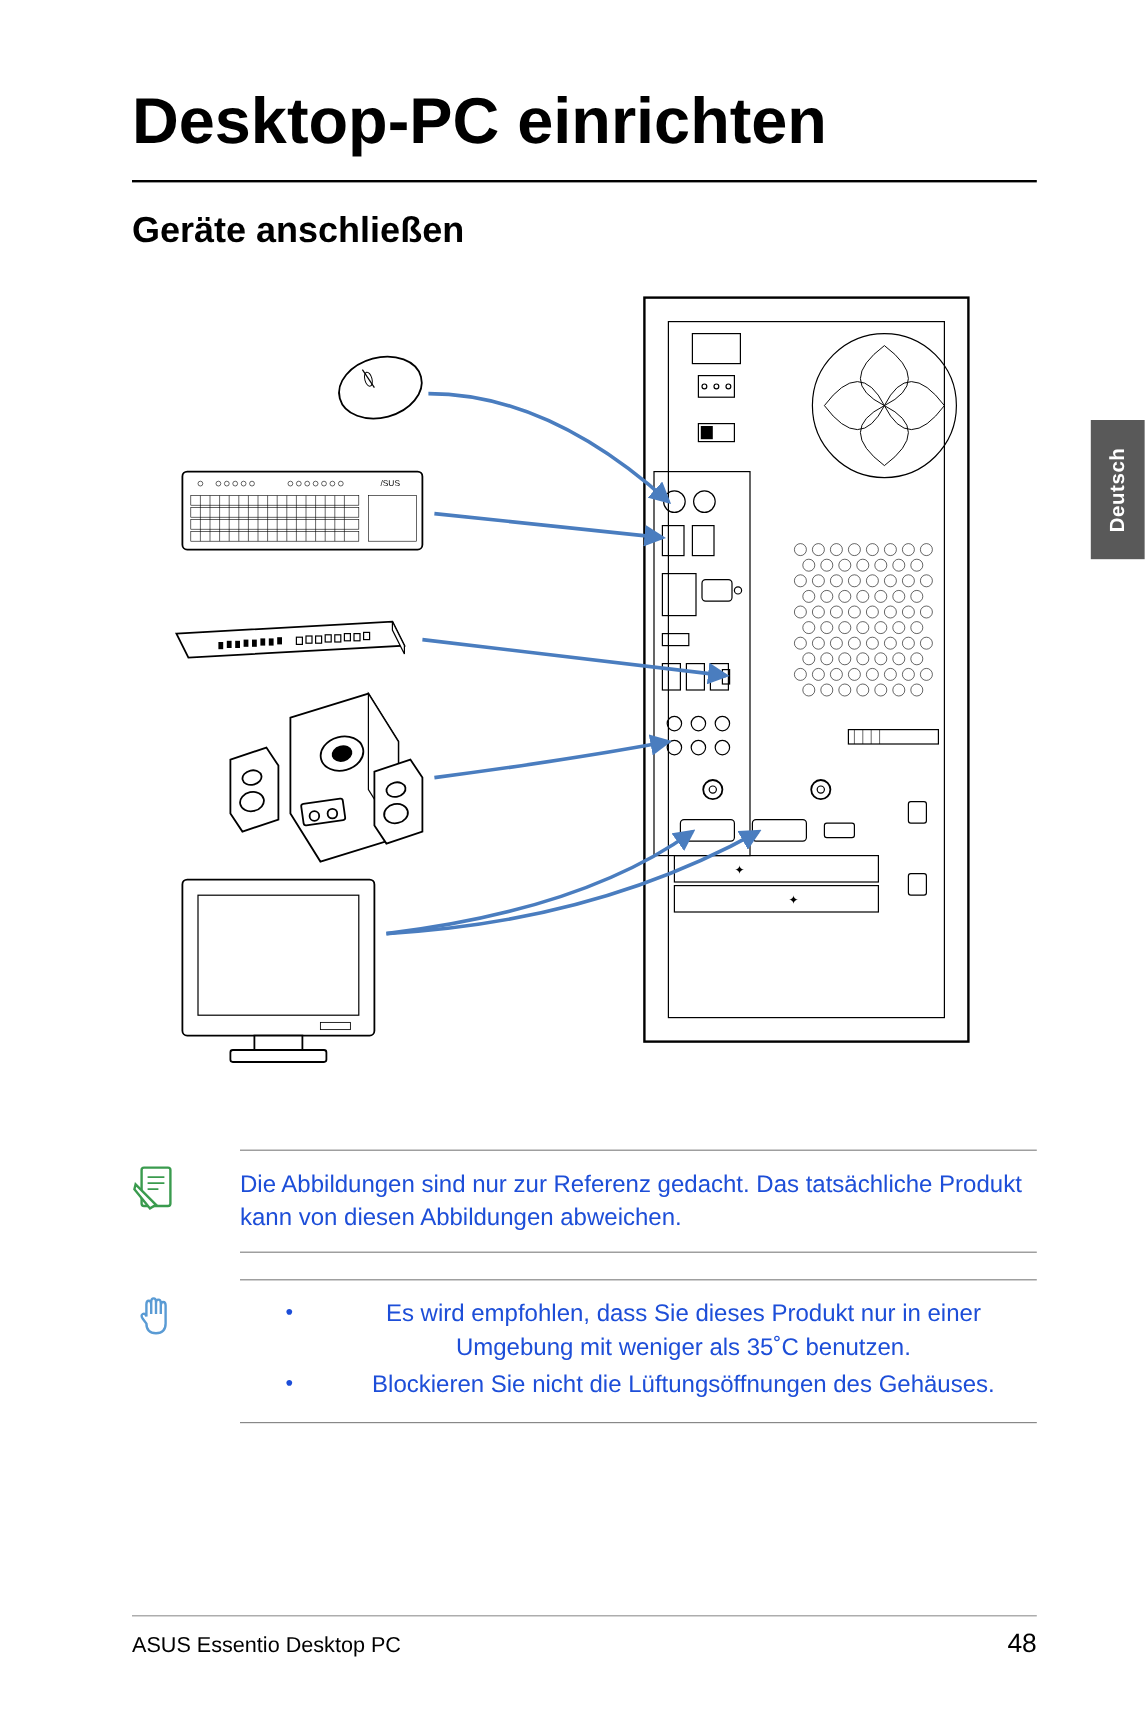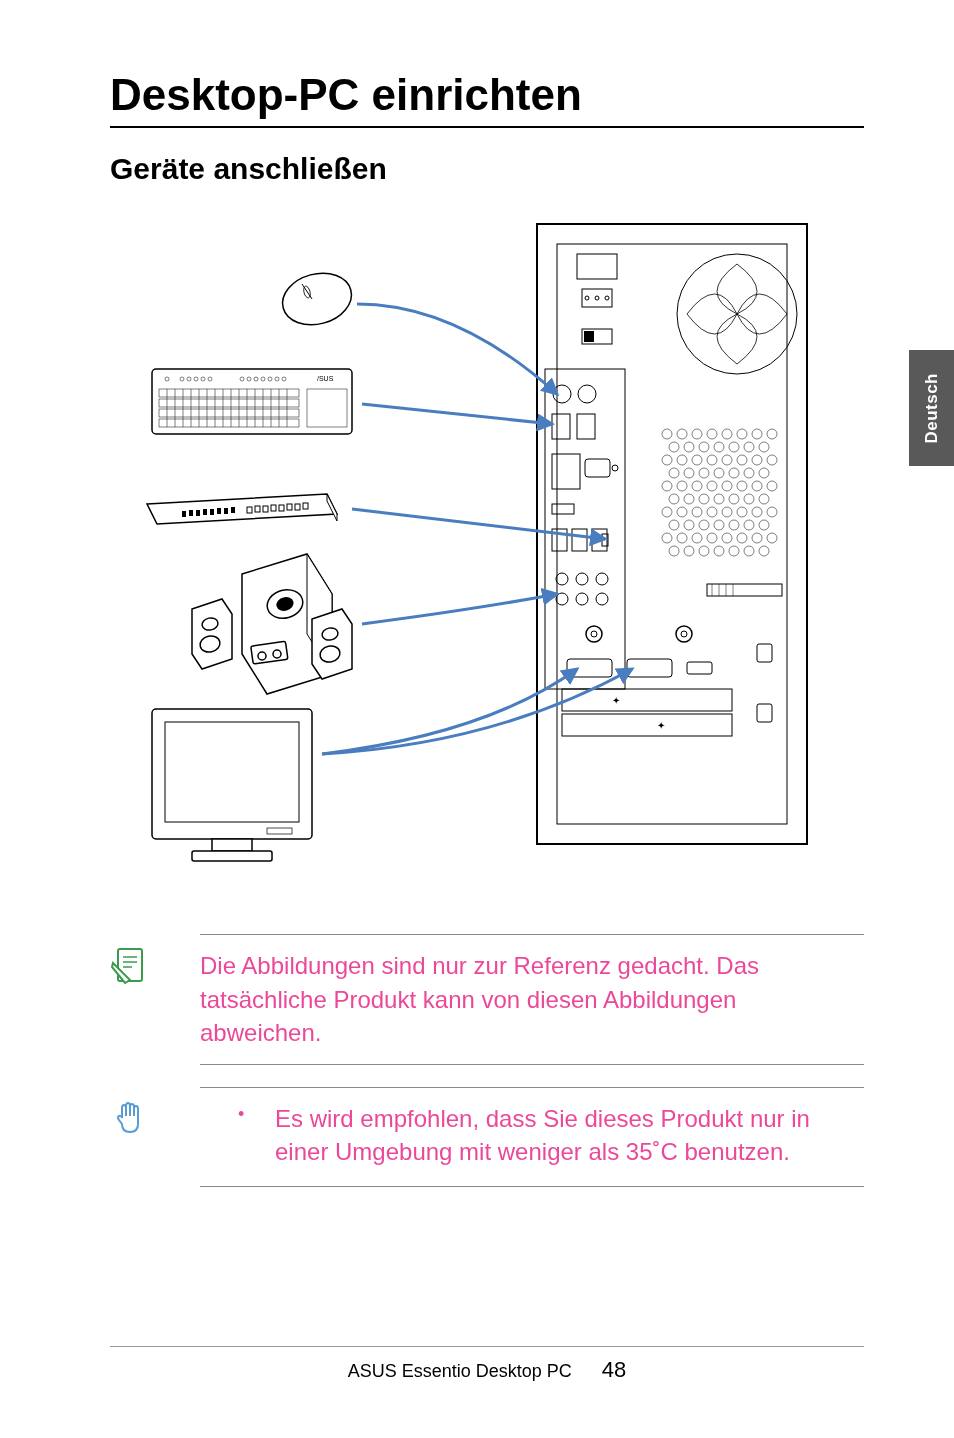--- a/index.html
+++ b/index.html
@@ -9,24 +9,24 @@
     }
     body {
       width: 954px;
       height: 1438px;
       background: #fff;
       font-family: 'Segoe UI', Arial, sans-serif;
       position: relative;
       padding: 70px 90px 40px 110px;
     }
     .main-title {
-      font-size: 44px;
+      font-size: 54px;
       font-weight: 900;
       border-bottom: 2px solid #000;
-      padding-bottom: 6px;
+      padding-bottom: 18px;
       margin-bottom: 24px;
       font-family: Arial, sans-serif;
     }
     .section-title {
       font-size: 30px;
       font-weight: 700;
       margin-bottom: 28px;
       font-family: Arial, sans-serif;
     }
     .diagram-container {
@@ -71,48 +71,49 @@
       display: flex;
     }
     .note-icon {
       position: absolute;
       left: -90px;
       top: 10px;
       width: 40px;
       height: 40px;
     }
     .note-text {
-      font-size: 24px;
+      font-size: 20px;
       line-height: 1.4;
-      color: #ec4899;
+      color: #1d4ed8;
     }
     .bullet-list {
       list-style: none;
       padding-left: 30px;
+      text-align: center;
     }
     .bullet-list li {
       position: relative;
       padding-left: 45px;
       margin-bottom: 3px;
     }
     .bullet-list li::before {
       content: "•";
       position: absolute;
       left: 8px;
       font-size: 18px;
     }
     .footer {
       position: absolute;
       bottom: 55px;
       left: 110px;
       right: 90px;
       border-top: 1px solid #999;
       padding-top: 10px;
       display: flex;
-      justify-content: center;
+      justify-content: space-between;
       align-items: baseline;
       font-size: 18px;
     }
     .footer-text {
       margin-right: 30px;
     }
     .page-num {
       font-size: 22px;
     }
   </style>
@@ -393,20 +394,21 @@
     </svg>
     <p class="note-text">Die Abbildungen sind nur zur Referenz gedacht. Das tatsächliche Produkt kann von diesen Abbildungen abweichen.</p>
   </div>
 
   <div class="note-block">
     <svg class="note-icon" viewBox="0 0 40 40">
       <path d="M 12 20 L 12 10 Q 12 7 14 7 Q 16 7 16 10 L 16 18 L 16 8 Q 16 5 18 5 Q 20 5 20 8 L 20 18 L 20 9 Q 20 6 22 6 Q 24 6 24 9 L 24 18 L 24 11 Q 24 8 26 8 Q 28 8 28 11 L 28 26 Q 28 34 20 34 Q 12 34 12 26 L 9 22 Q 7 19 9 18 Q 11 17 12 20 Z" fill="none" stroke="#5a9bd4" stroke-width="2"></path>
     </svg>
     <ul class="bullet-list note-text">
       <li>Es wird empfohlen, dass Sie dieses Produkt nur in einer Umgebung mit weniger als 35˚C benutzen.</li>
+      <li>Blockieren Sie nicht die Lüftungsöffnungen des Gehäuses.</li>
     </ul>
   </div>
 </div>
 
 <div class="footer">
   <span class="footer-text">ASUS Essentio Desktop PC</span>
   <span class="page-num">48</span>
 </div>
 
 </body></html>

